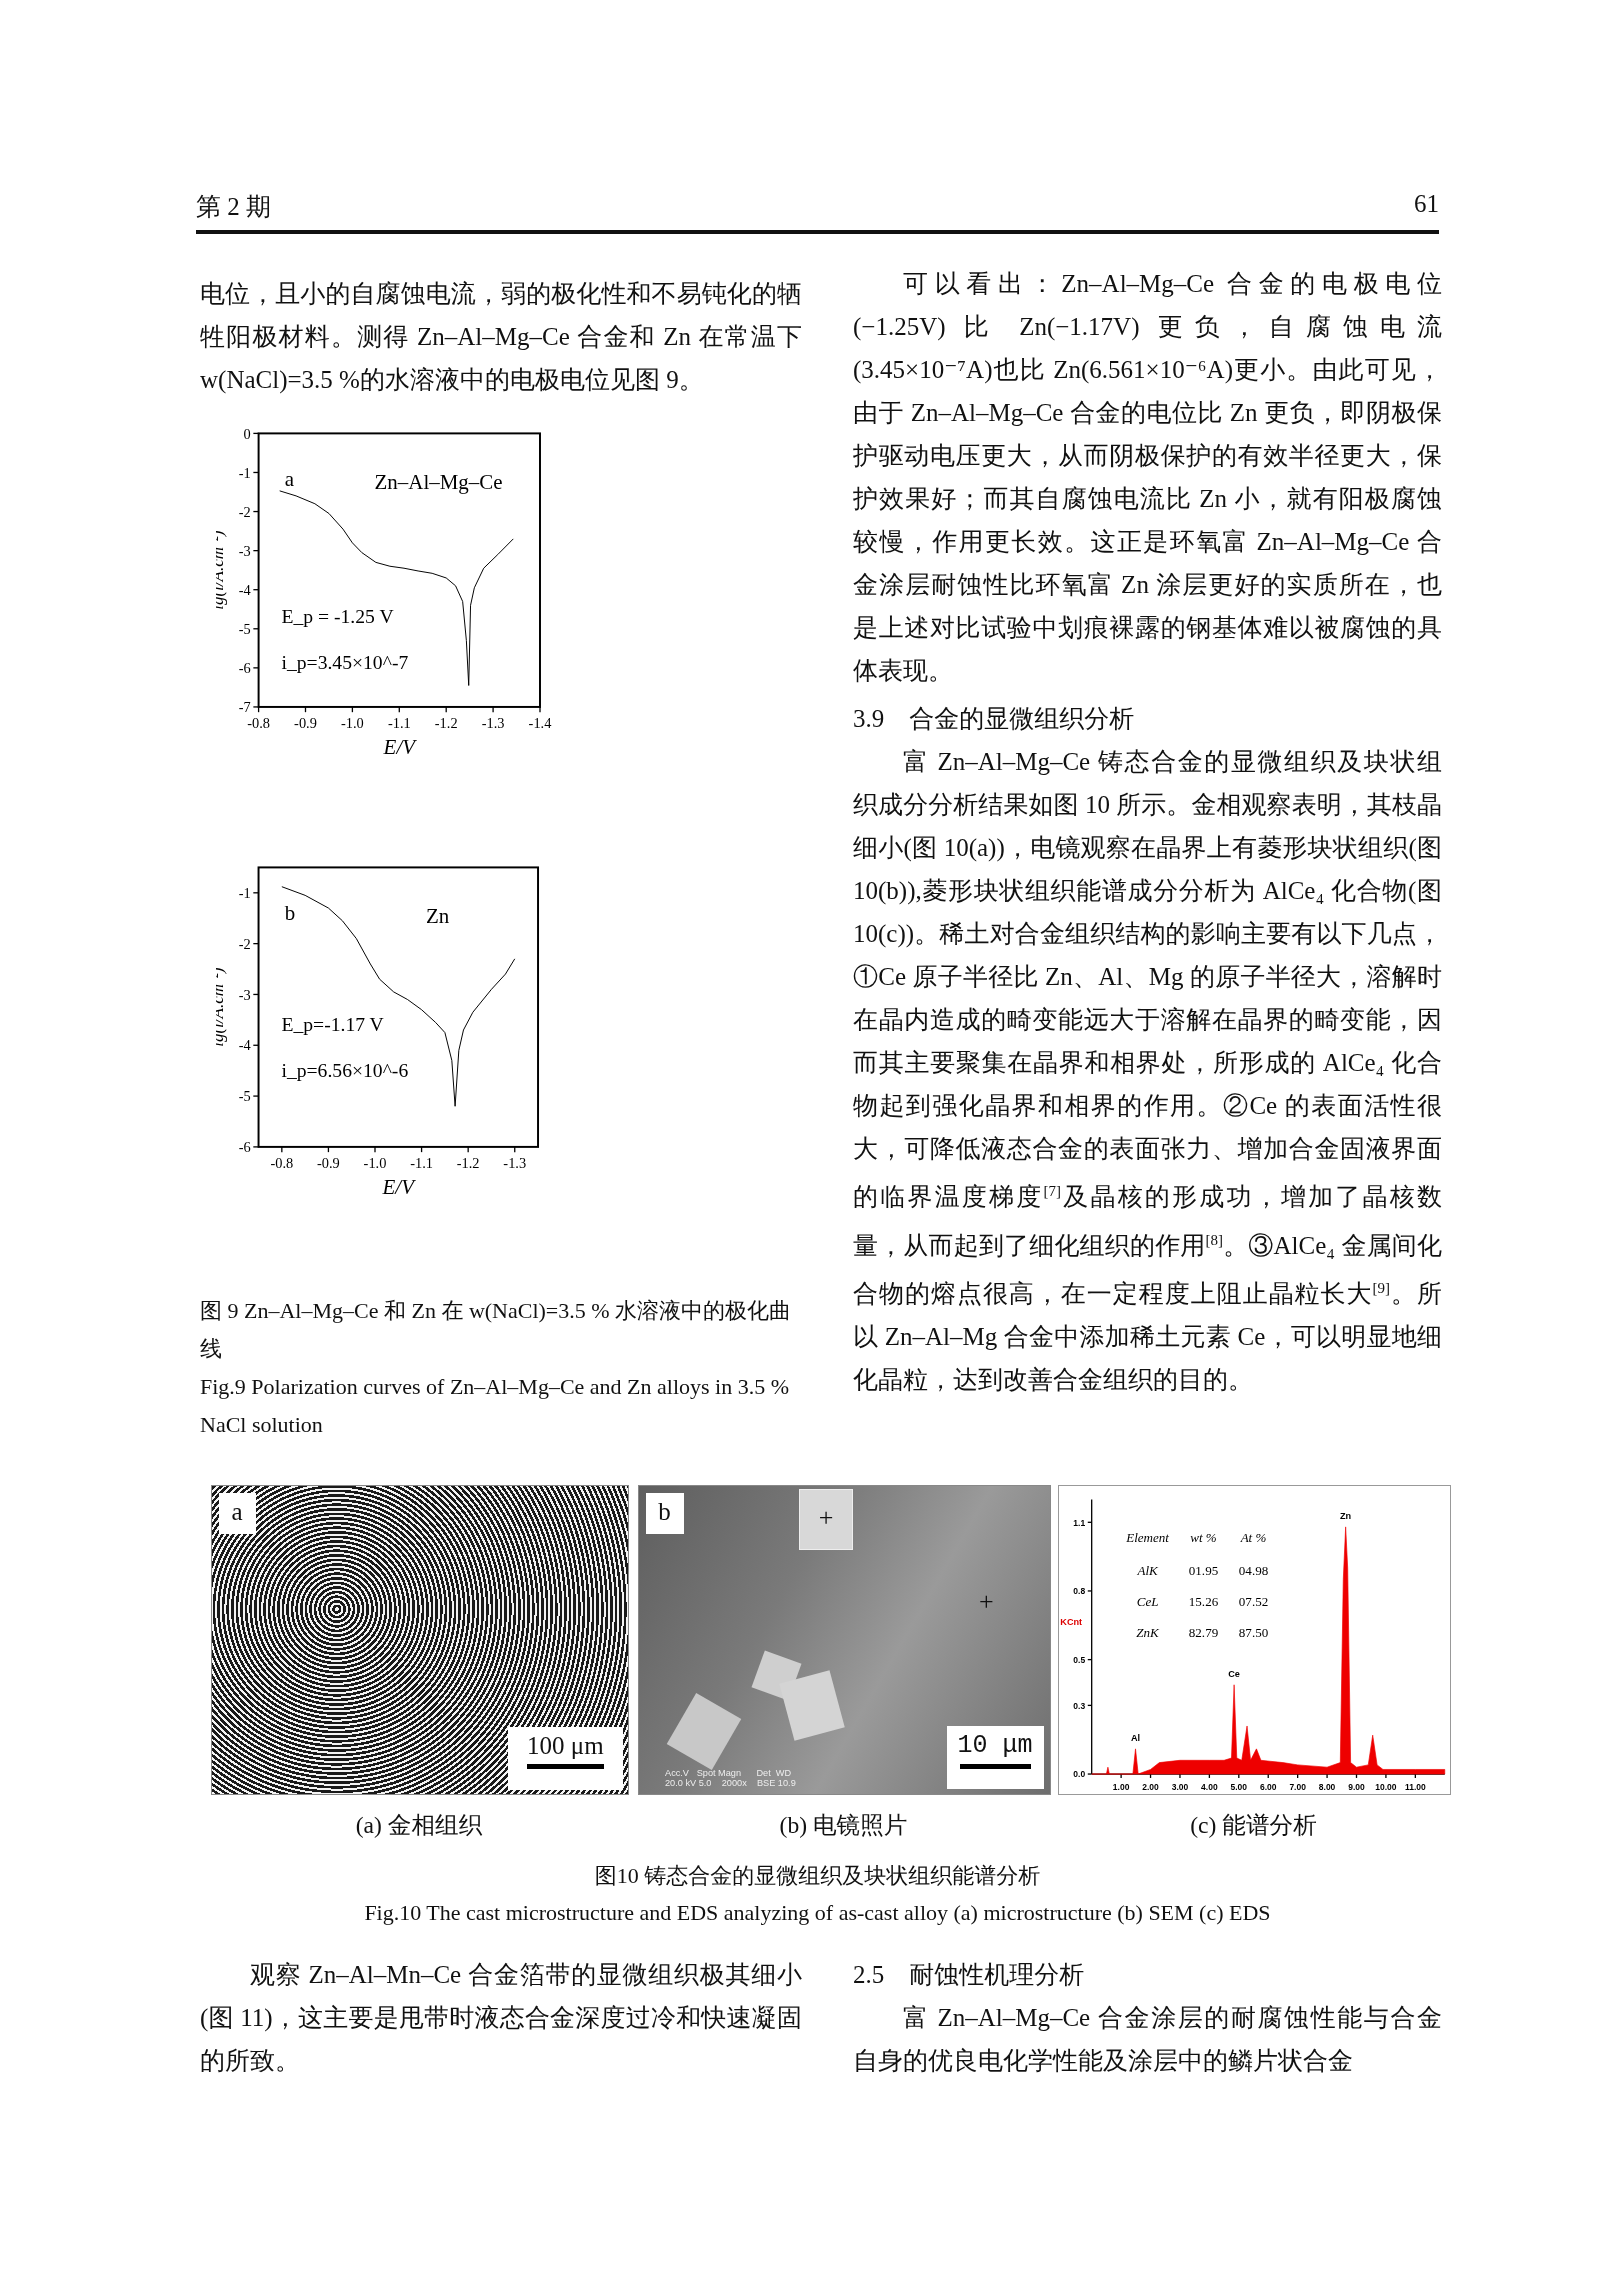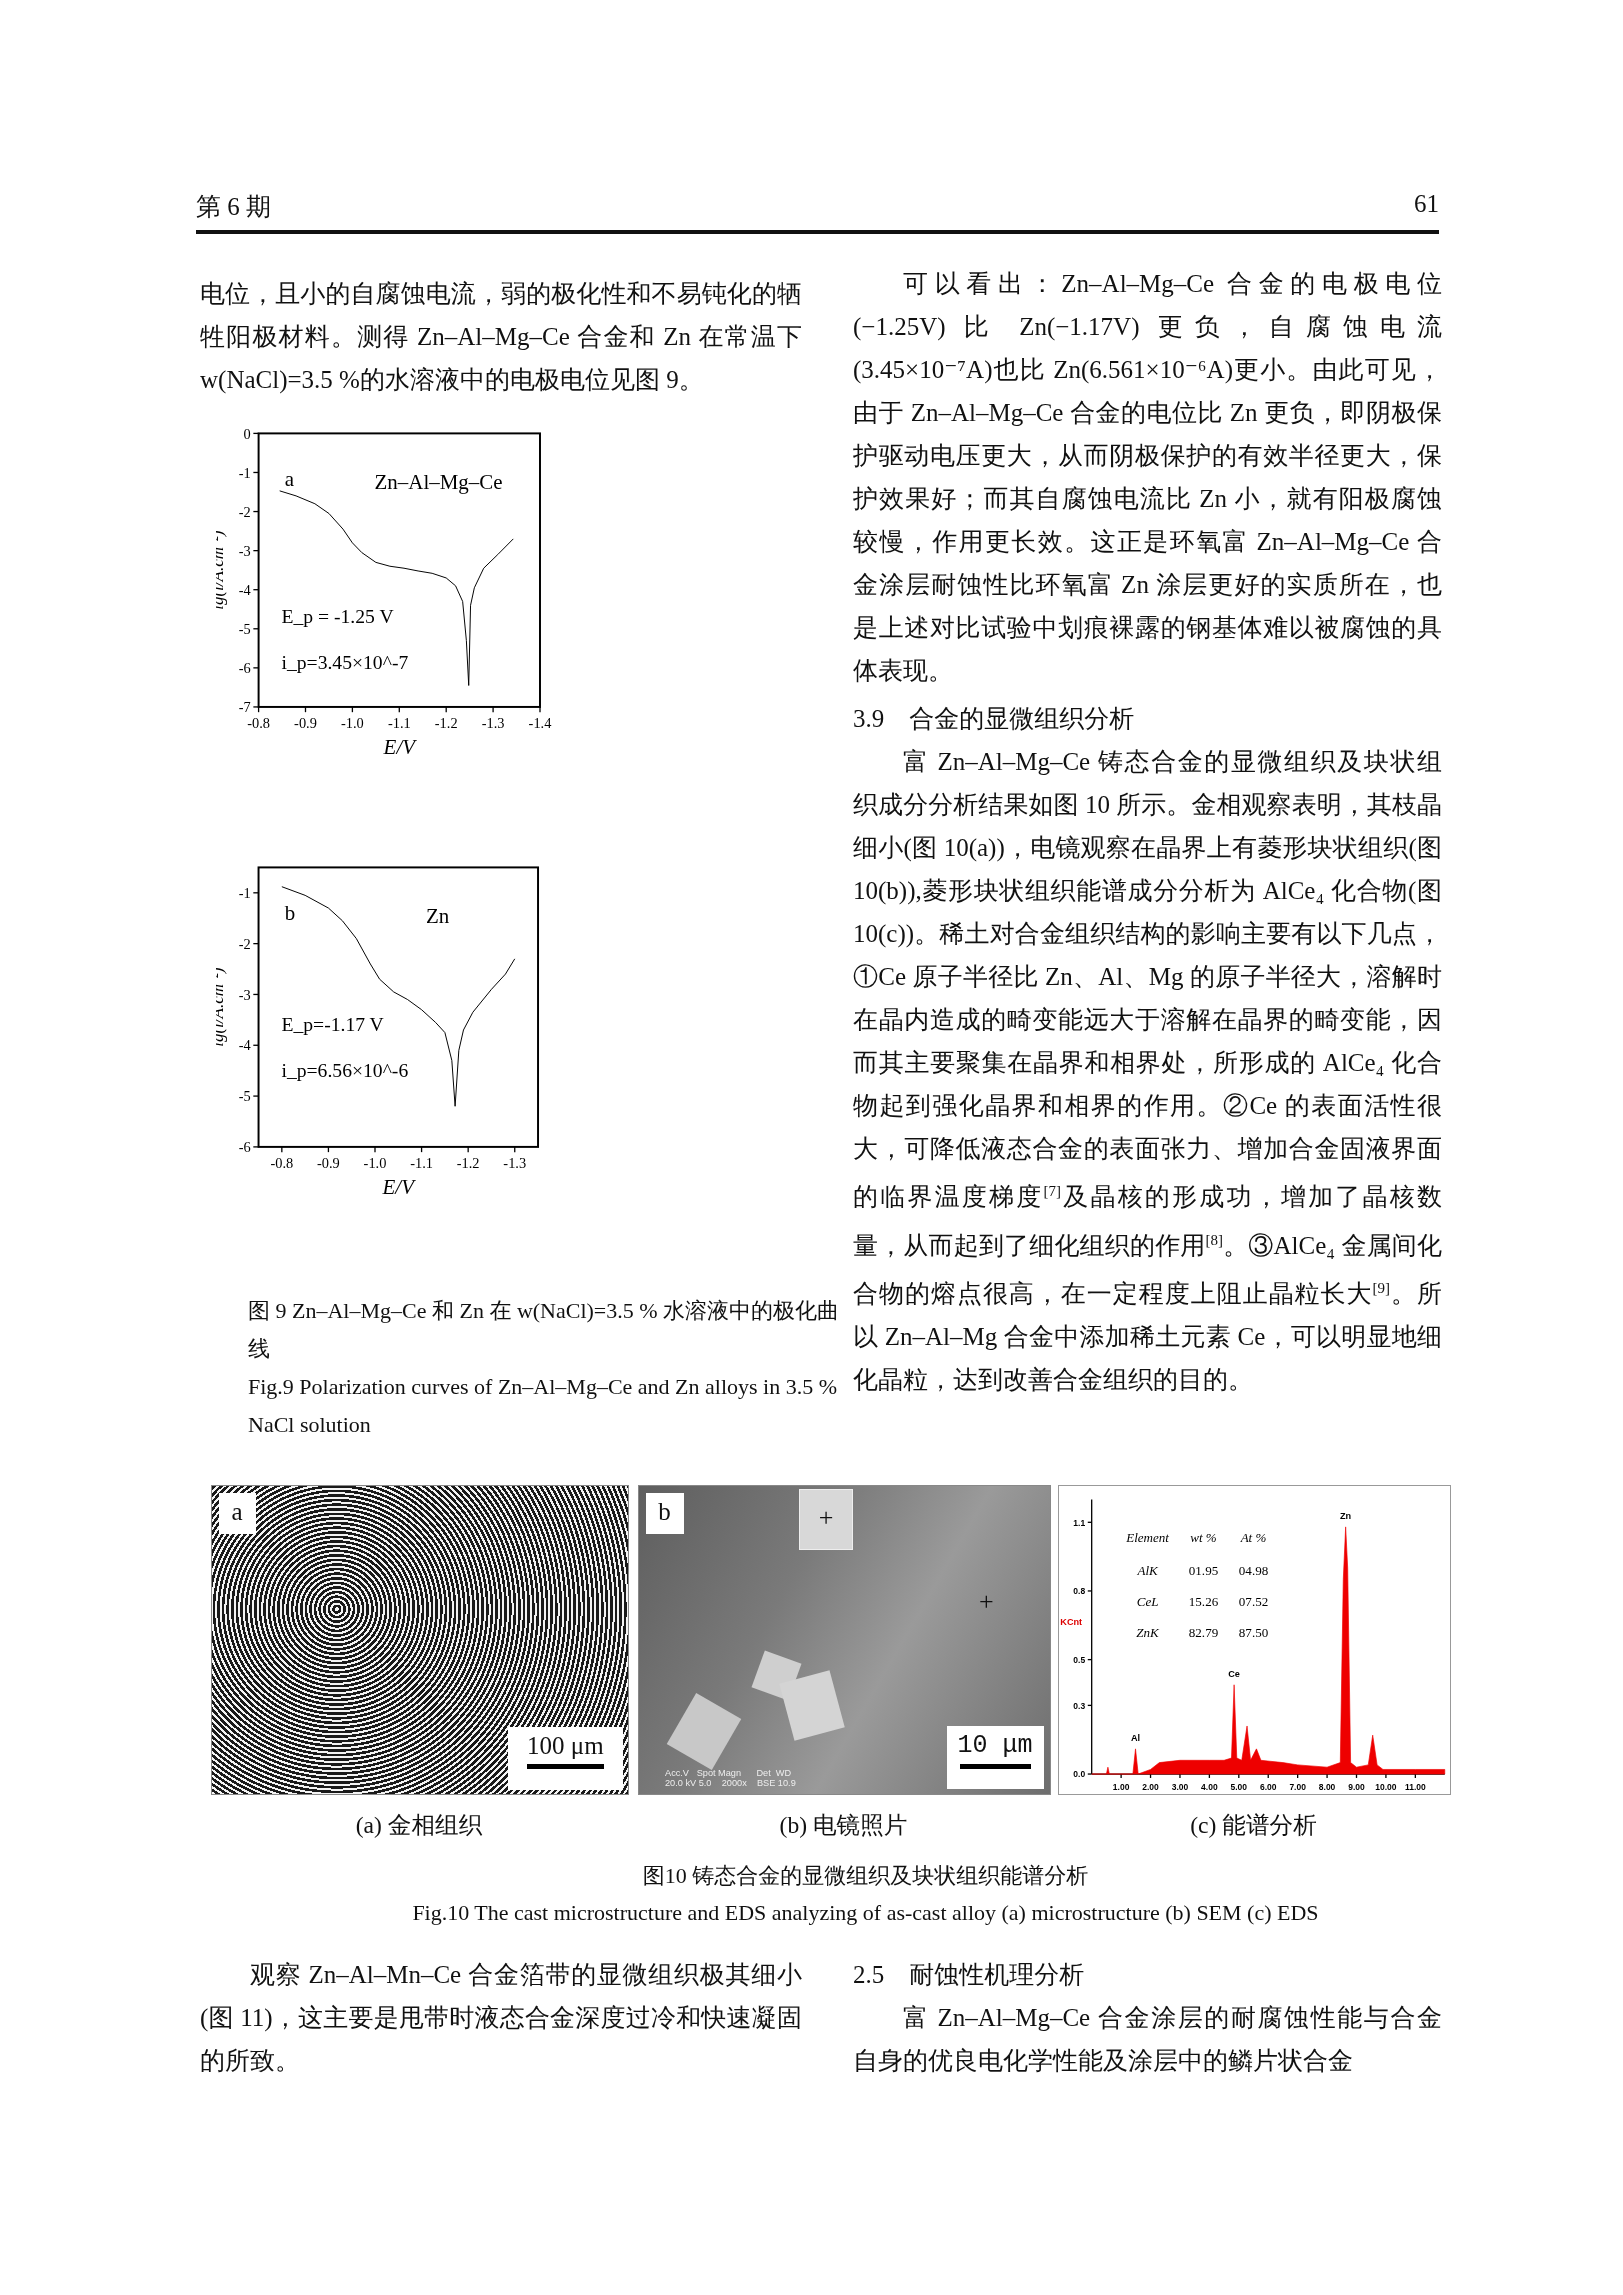--- a/index.html
+++ b/index.html
@@ -10,31 +10,31 @@
   .header .left { position: absolute; left: 0; top: 0; }
   .header .center { position: absolute; left: 0; width: 100%; text-align: center; top: 0; }
   .header .right { position: absolute; right: 0; top: 0; }
   .rule { left: 196px; top: 230px; width: 1243px; height: 3.9px; background: #111; }
   .para { font-size: 25px; line-height: 43px; text-align: justify; }
   .para p { margin: 0; }
   .indent { text-indent: 2em; }
   .col-left { left: 200px; width: 602px; }
   .col-right { left: 853px; width: 589px; }
   .section-title { font-size: 25px; }
-  .caption { font-size: 22px; line-height: 38px; margin-left: 48px; }
+  .caption { font-size: 22px; line-height: 38px; }
   .chart svg text { font-family: "Liberation Serif", serif; }
   .photo { border: 0.7px solid #888; }
   .subcap { font-size: 23.6px; text-align: center; }
   sup { font-size: 60%; }
 </style>
 </head>
 <body>
 
 <div class="abs header">
-  <span class="left">第 6 期</span>
+  <span class="left">第 2 期</span>
   <span class="right">61</span>
 </div>
 <div class="abs rule"></div>
 
 <div class="abs para col-left" style="top:272px;">
   <p>电位，且小的自腐蚀电流，弱的极化性和不易钝化的牺牲阳极材料。测得 Zn–Al–Mg–Ce 合金和 Zn 在常温下 w(NaCl)=3.5 %的水溶液中的电极电位见图 9。</p>
 </div>
 
 <div class="abs chart" style="left:216px; top:419px; width:576px; height:445px;">
   <svg id="chartA" width="576" height="445" viewBox="0 0 880 680">

